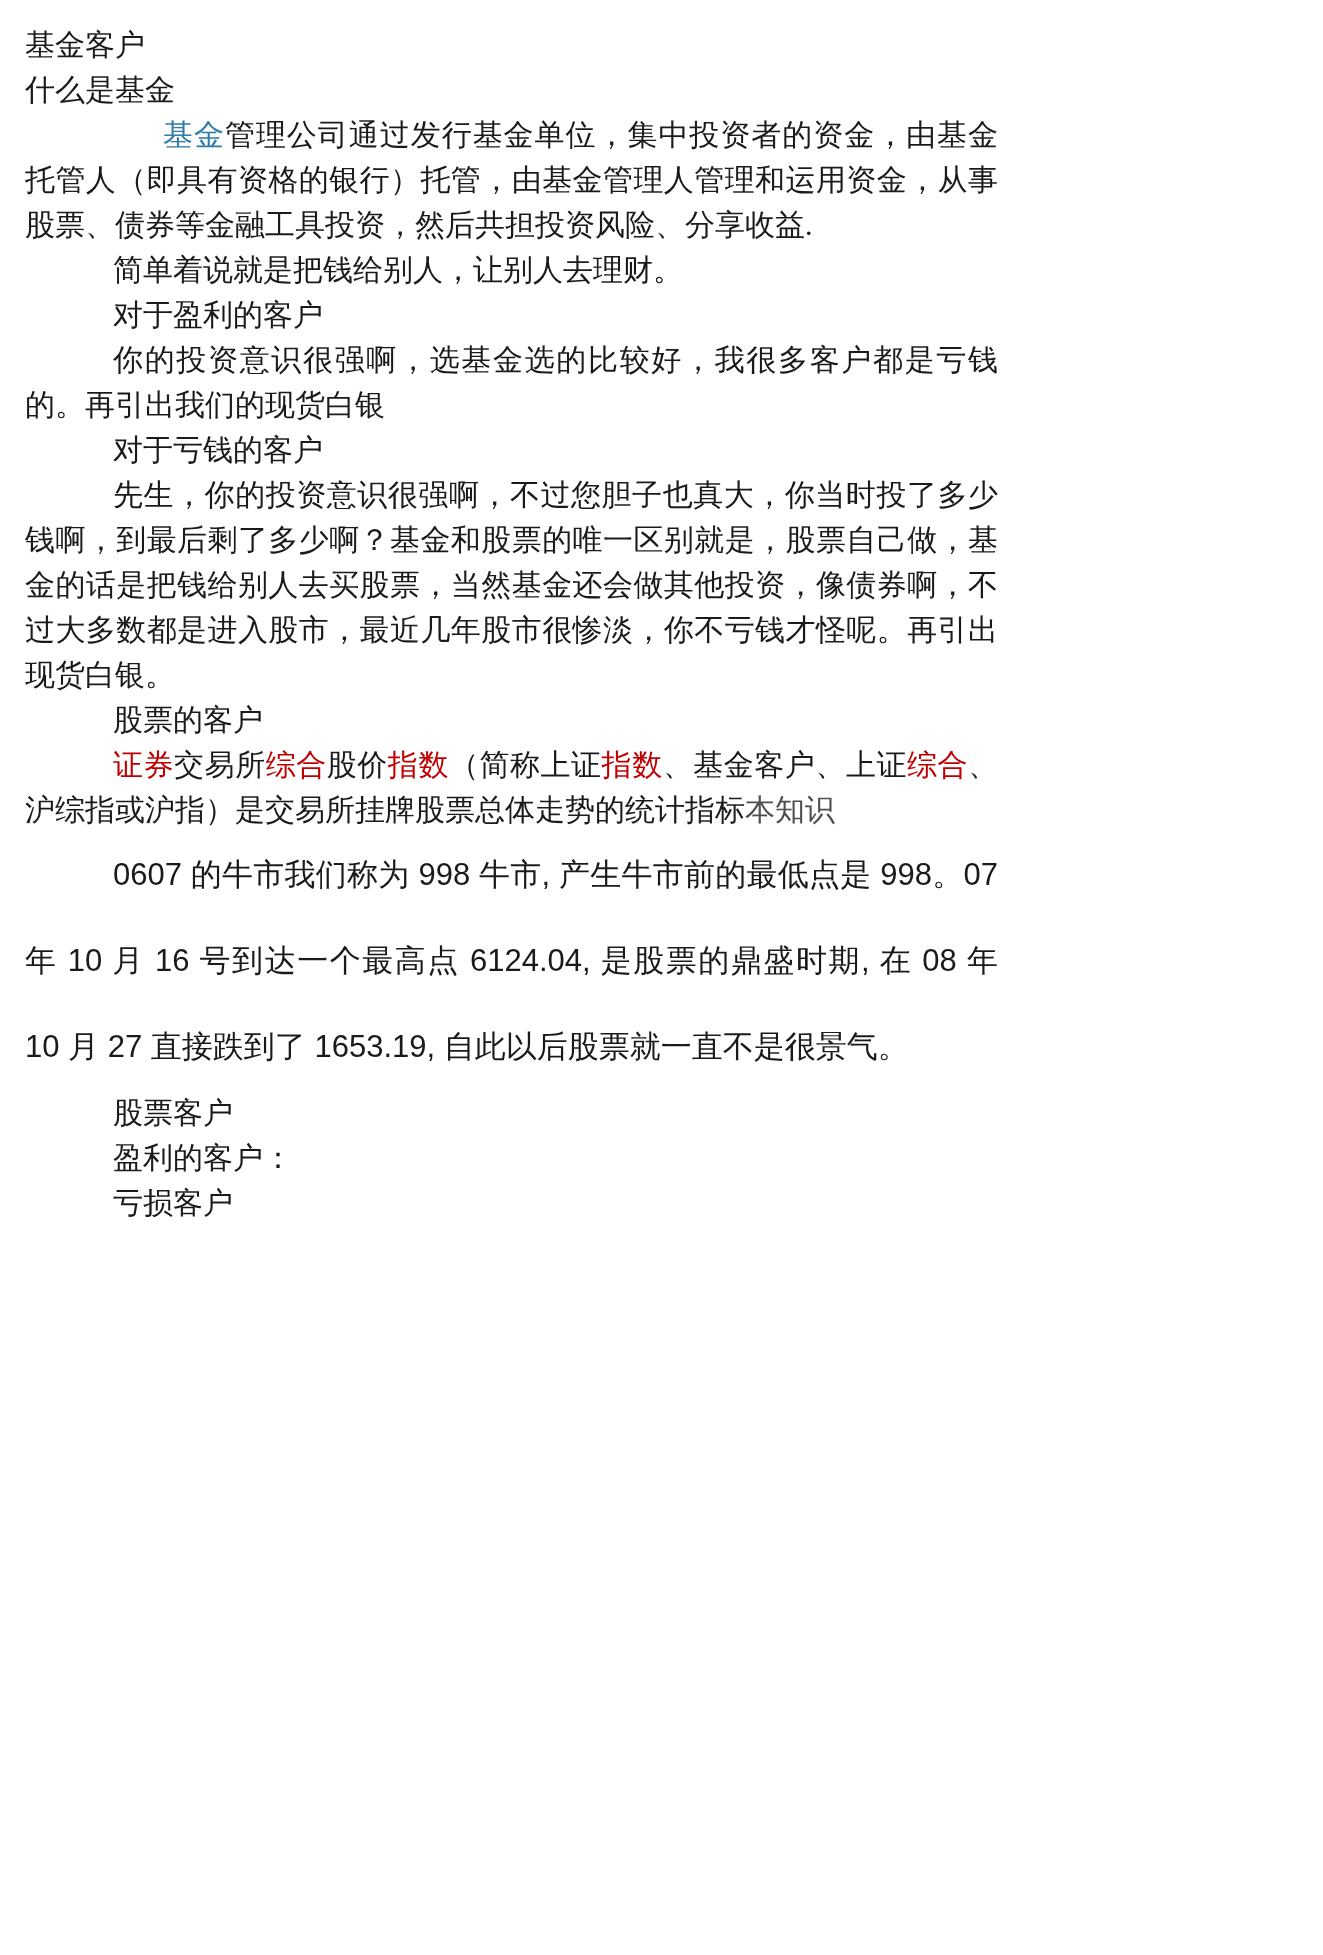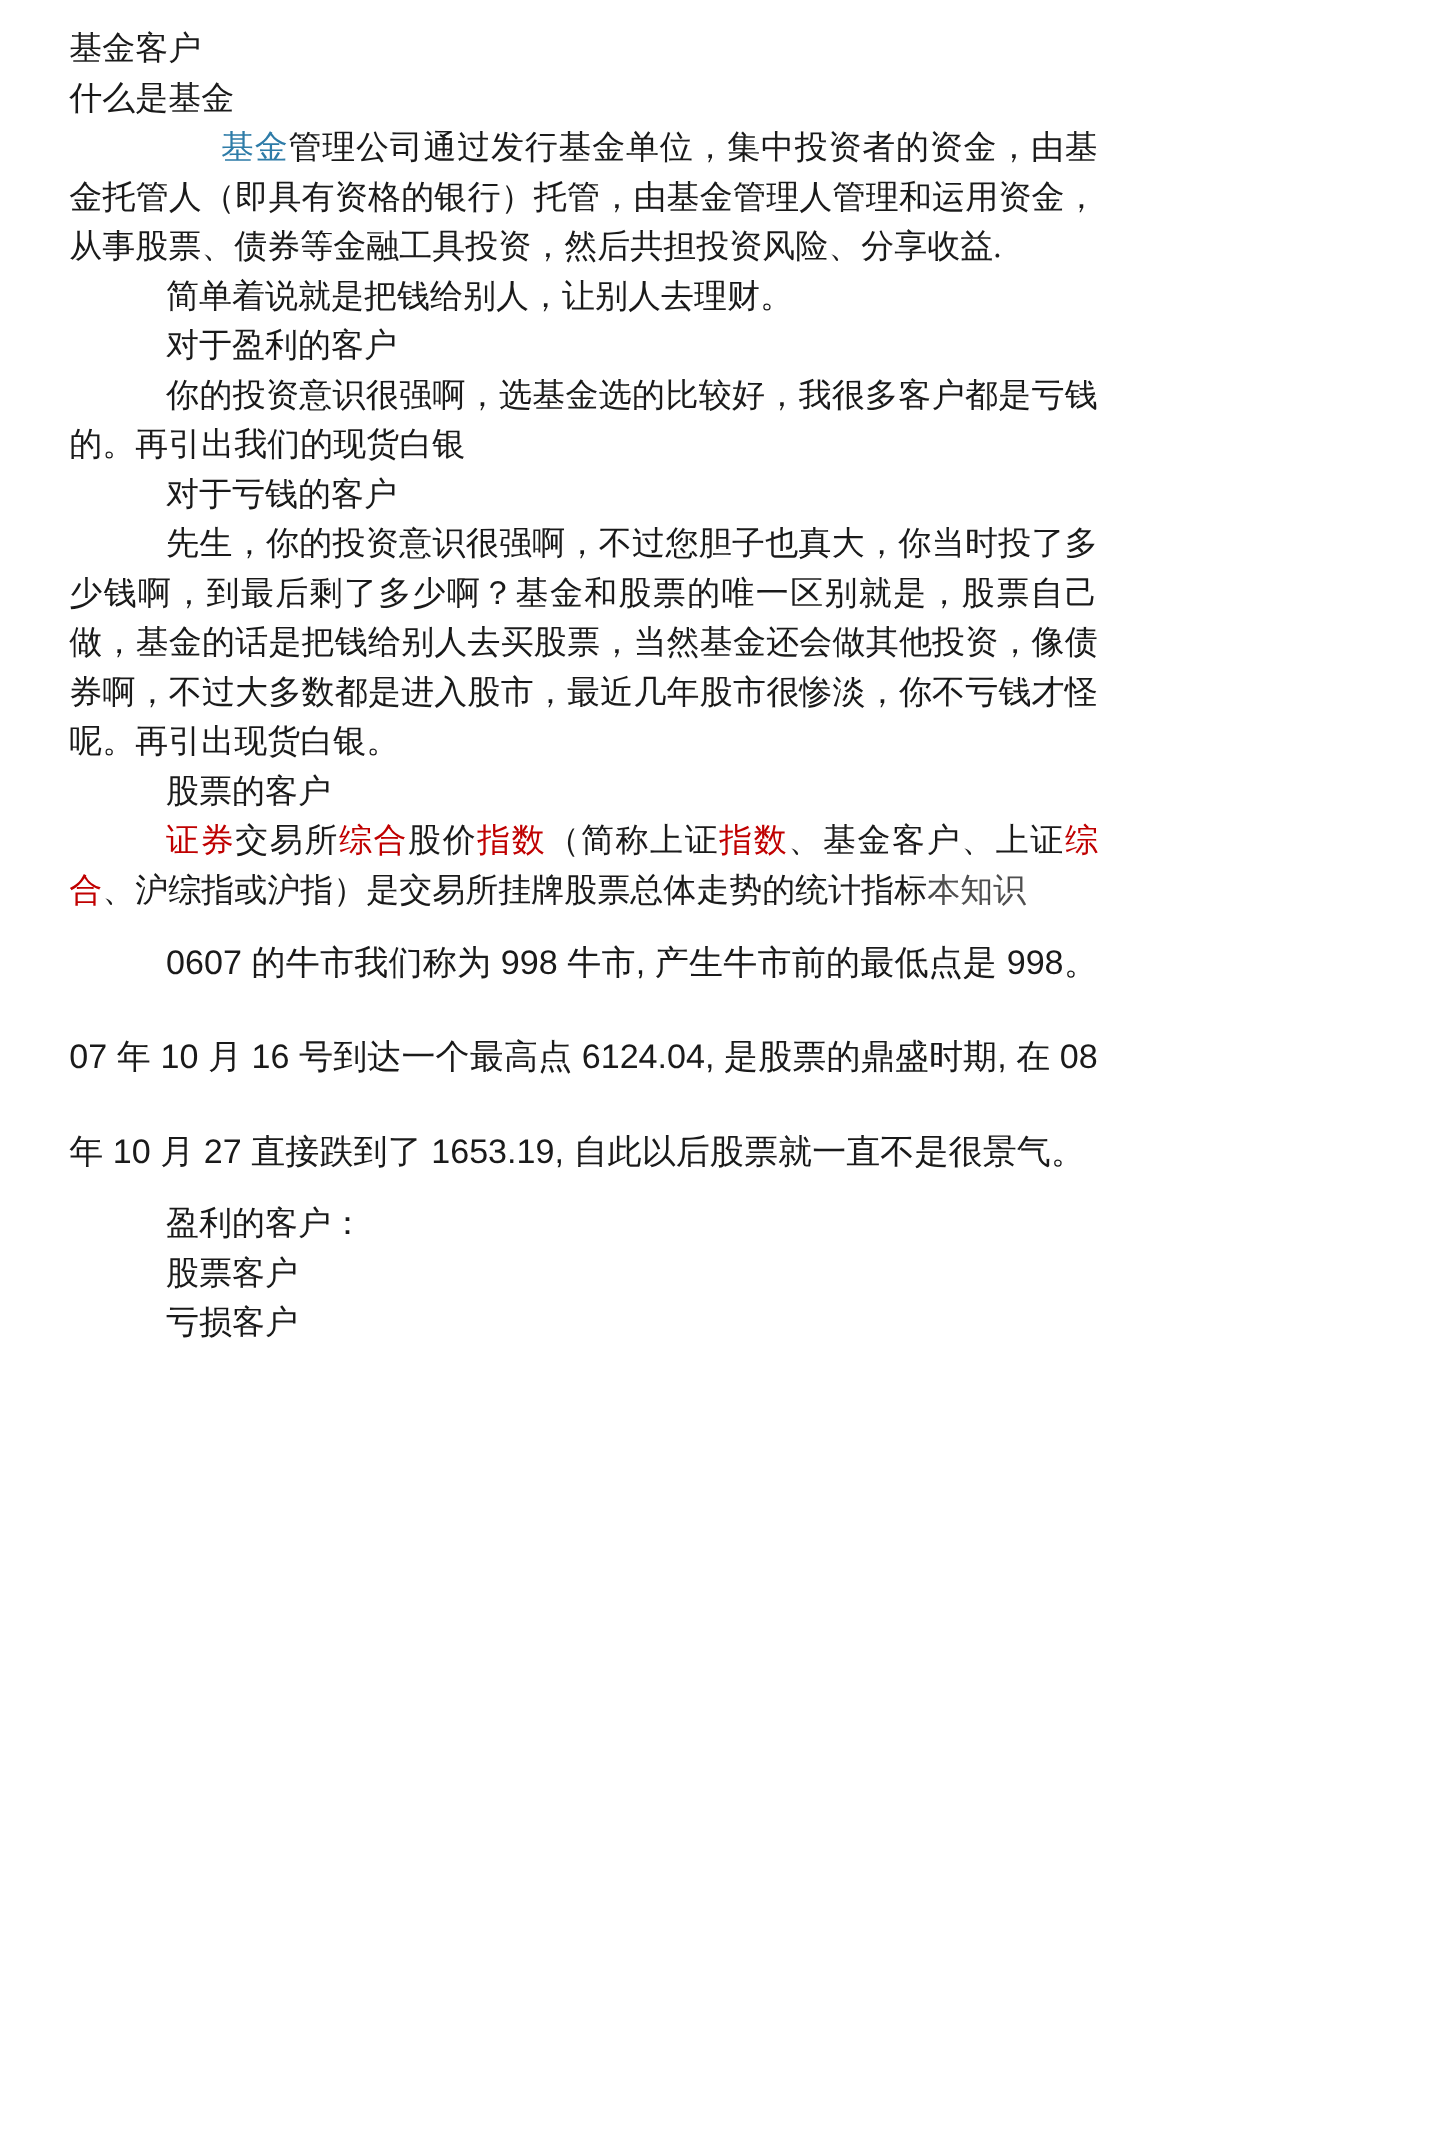--- a/index.html
+++ b/index.html
@@ -13,21 +13,21 @@
   html, body {
     margin: 0;
     padding: 0;
     background: var(--page-background);
   }
   .doc {
     width: 1062px;
     min-height: 1955px;
     background: var(--page-background);
     color: var(--text);
-    padding: 22px 64px 10px 63px;
+    padding: 22px 64px 10px 25px;
     font-family: "Liberation Serif", "DejaVu Serif", serif;
     font-size: 30px;
     line-height: 45px;
   }
   .doc p { margin: 0; }
   .para {
     text-align: justify;
     text-justify: inter-ideograph;
   }
   .indent { text-indent: 88px; }
@@ -78,20 +78,20 @@
   <p class="indent h-loss">对于亏钱的客户</p>
 
   <p class="para indent p-loss">先生，你的投资意识很强啊，不过您胆子也真大，你当时投了多少钱啊，到最后剩了多少啊？基金和股票的唯一区别就是，股票自己做，基金的话是把钱给别人去买股票，当然基金还会做其他投资，像债券啊，不过大多数都是进入股市，最近几年股市很惨淡，你不亏钱才怪呢。再引出现货白银。</p>
 
   <p class="indent h-stock">股票的客户</p>
 
   <p class="para indent p-index"><span class="seg-red">证券</span><span>交易所</span><span class="seg-red">综合</span><span>股价</span><span class="seg-red">指数</span><span>（简称上证</span><span class="seg-red">指数</span><span>、基金客户、上证</span><span class="seg-red">综合</span><span>、沪综指或沪指）是交易所挂牌股票总体走势的统计指标</span><span class="seg-gray">本知识</span></p>
 
   <p class="para indent p-market">0607 的牛市我们称为 998 牛市, 产生牛市前的最低点是 998。07 年 10 月 16 号到达一个最高点 6124.04, 是股票的鼎盛时期, 在 08 年 10 月 27 直接跌到了 1653.19, 自此以后股票就一直不是很景气。</p>
 
+  <p class="indent h-stock2">股票客户</p>
+
   <p class="indent h-profit2">盈利的客户：</p>
-
-  <p class="indent h-stock2">股票客户</p>
 
 
   <p class="indent">亏损客户</p>
 
 </div>
 
 </body></html>

